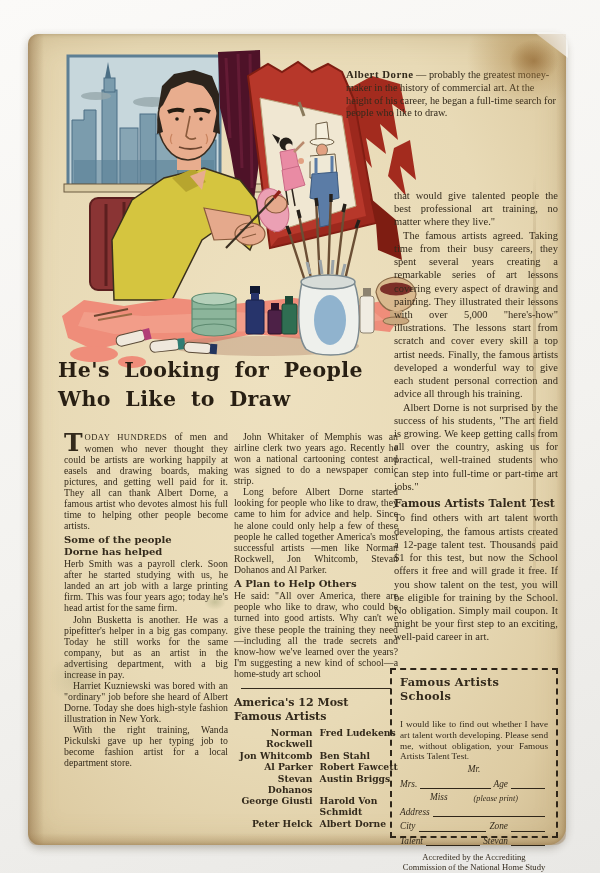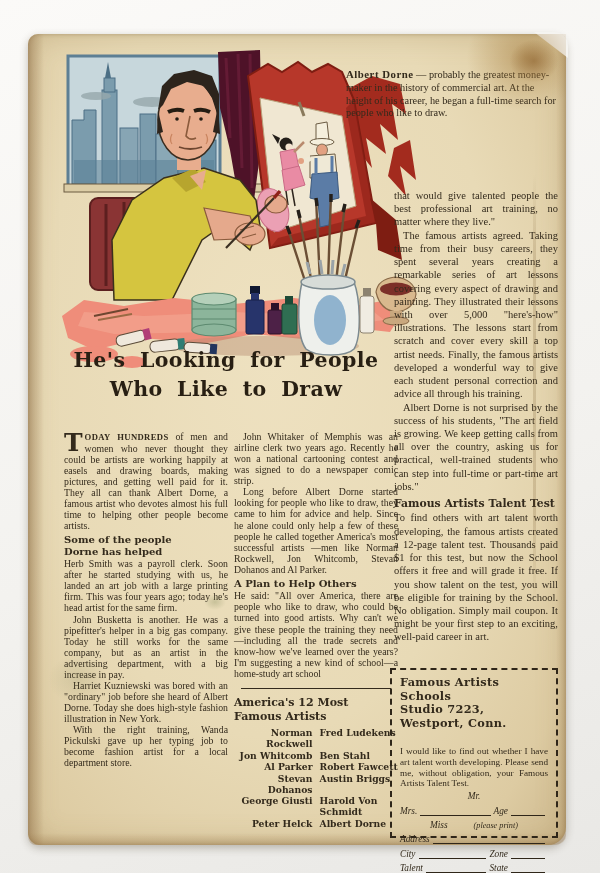--- a/index.html
+++ b/index.html
@@ -36,37 +36,37 @@
     background:radial-gradient(ellipse,rgba(115,120,75,.16),rgba(115,120,75,0) 70%);}
   .chip{position:absolute;right:-2px;top:-2px;width:34px;height:26px;
     background:#f5f4f1;clip-path:polygon(100% 0,0 0,100% 100%);border-radius:0 14px 0 0;}
 
   .illu{position:absolute;left:26px;top:14px;width:372px;height:334px;}
 
   .caption{position:absolute;left:318px;top:34px;width:212px;
     font-size:10.3px;line-height:1.24;text-align:left;}
   .caption b{font-size:10.8px;letter-spacing:.5px;}
 
-  .headline{position:absolute;left:30px;top:312px;width:336px;text-align:center;
+  .headline{position:absolute;left:30px;top:322px;width:336px;text-align:left;
     font-weight:bold;font-size:20.5px;line-height:1.42;letter-spacing:.4px;word-spacing:7px;
     color:#281f13;font-family:"DejaVu Serif","Liberation Serif",serif;}
 
   .col{position:absolute;text-align:justify;}
   .colsmall{font-size:9.8px;line-height:1.13;width:164px;}
   .col-left{left:36px;top:397px;}
   .col-mid{left:206px;top:397px;}
   .col-right{left:366px;top:155px;width:164px;font-size:10.5px;line-height:1.26;}
   .col p{margin:0;}
   .col p.ind{text-indent:9px;}
   .subhead{font-weight:bold;margin:3px 0 1px 0;white-space:pre-line;text-align:left;
     font-family:"DejaVu Serif","Liberation Serif",serif;font-size:10px;line-height:1.15;}
   .col-right .subhead{font-size:10.8px;margin-top:5px;}
   .dropcap{float:left;font-size:25px;line-height:19px;font-weight:bold;padding:2px 2px 0 0;
     font-family:"DejaVu Serif",serif;}
-  .leadcaps{font-size:8.6px;letter-spacing:.4px;font-weight:bold;}
+  .leadcaps{font-size:8.6px;letter-spacing:.4px;}
   .rule{border:none;border-top:1.5px solid #332a1c;width:92%;margin:9px auto 7px auto;}
   .famous-head{font-weight:bold;text-align:left;white-space:pre-line;font-size:11px;line-height:1.25;
     font-family:"DejaVu Serif",serif;margin-bottom:5px;}
   .artists{display:grid;grid-template-columns:1fr 1fr;column-gap:7px;row-gap:1px;
     font-weight:bold;font-size:9.2px;line-height:1.16;font-family:"DejaVu Serif",serif;text-align:left;}
   .artists .an-l{text-align:right;}
 
   .coupon{position:absolute;left:362px;top:634px;width:168px;height:170px;
     border:2px dashed #2f2619;padding:6px 8px 5px 8px;box-sizing:border-box;font-size:9.2px;}
   .coupon .ct{font-weight:bold;font-size:11.3px;line-height:1.2;letter-spacing:.3px;
@@ -277,21 +277,20 @@
   <div class="col col-right">
     <p>that would give talented people the best professional art training, no matter where they live."</p>
     <p class="ind">The famous artists agreed. Taking time from their busy careers, they spent several years creating a remarkable series of art lessons covering every aspect of drawing and painting. They illustrated their lessons with over 5,000 "here's-how" illustrations. The lessons start from scratch and cover every skill a top artist needs. Finally, the famous artists developed a wonderful way to give each student personal correction and advice all through his training.</p>
     <p class="ind">Albert Dorne is not surprised by the success of his students, "The art field is growing. We keep getting calls from all over the country, asking us for practical, well-trained students who can step into full-time or part-time art jobs."</p>
     <div class="subhead">Famous Artists Talent Test</div>
     <p>To find others with art talent worth developing, the famous artists created a 12-page talent test. Thousands paid $1 for this test, but now the School offers it free and will grade it free. If you show talent on the test, you will be eligible for training by the School. No obligation. Simply mail coupon. It might be your first step to an exciting, well-paid career in art.</p>
   </div>
 
   <div class="coupon">
     <div class="ct">Famous Artists Schools</div>
-    <div class="ct">Studio 7223, Westport, Conn.</div>
     <div class="cbody">I would like to find out whether I have art talent worth developing. Please send me, without obligation, your Famous Artists Talent Test.</div>
     <div class="frow mr-row">
         <span>Mr.</span>
       </div>
     <div class="frow">
         <span>Mrs.</span>
         <span class="fill"></span>
         <span>Age</span>
         <span class="fill short"></span>
       </div>
@@ -305,21 +304,21 @@
       </div>
     <div class="frow">
         <span>City</span>
         <span class="fill"></span>
         <span>Zone</span>
         <span class="fill short"></span>
       </div>
     <div class="frow">
         <span>Talent</span>
         <span class="fill"></span>
-        <span>State</span>
+        <span>Stevan</span>
         <span class="fill short"></span>
       </div>
     <div class="accred">Accredited by the Accrediting Commission of the National Home Study Council, Washington, D.C.</div>
   </div>
 
   <div class="stain s1"></div>
   <div class="stain s2"></div>
   <div class="stain s3"></div>
   <div class="stain s4"></div>
   <div class="stain s5"></div>

